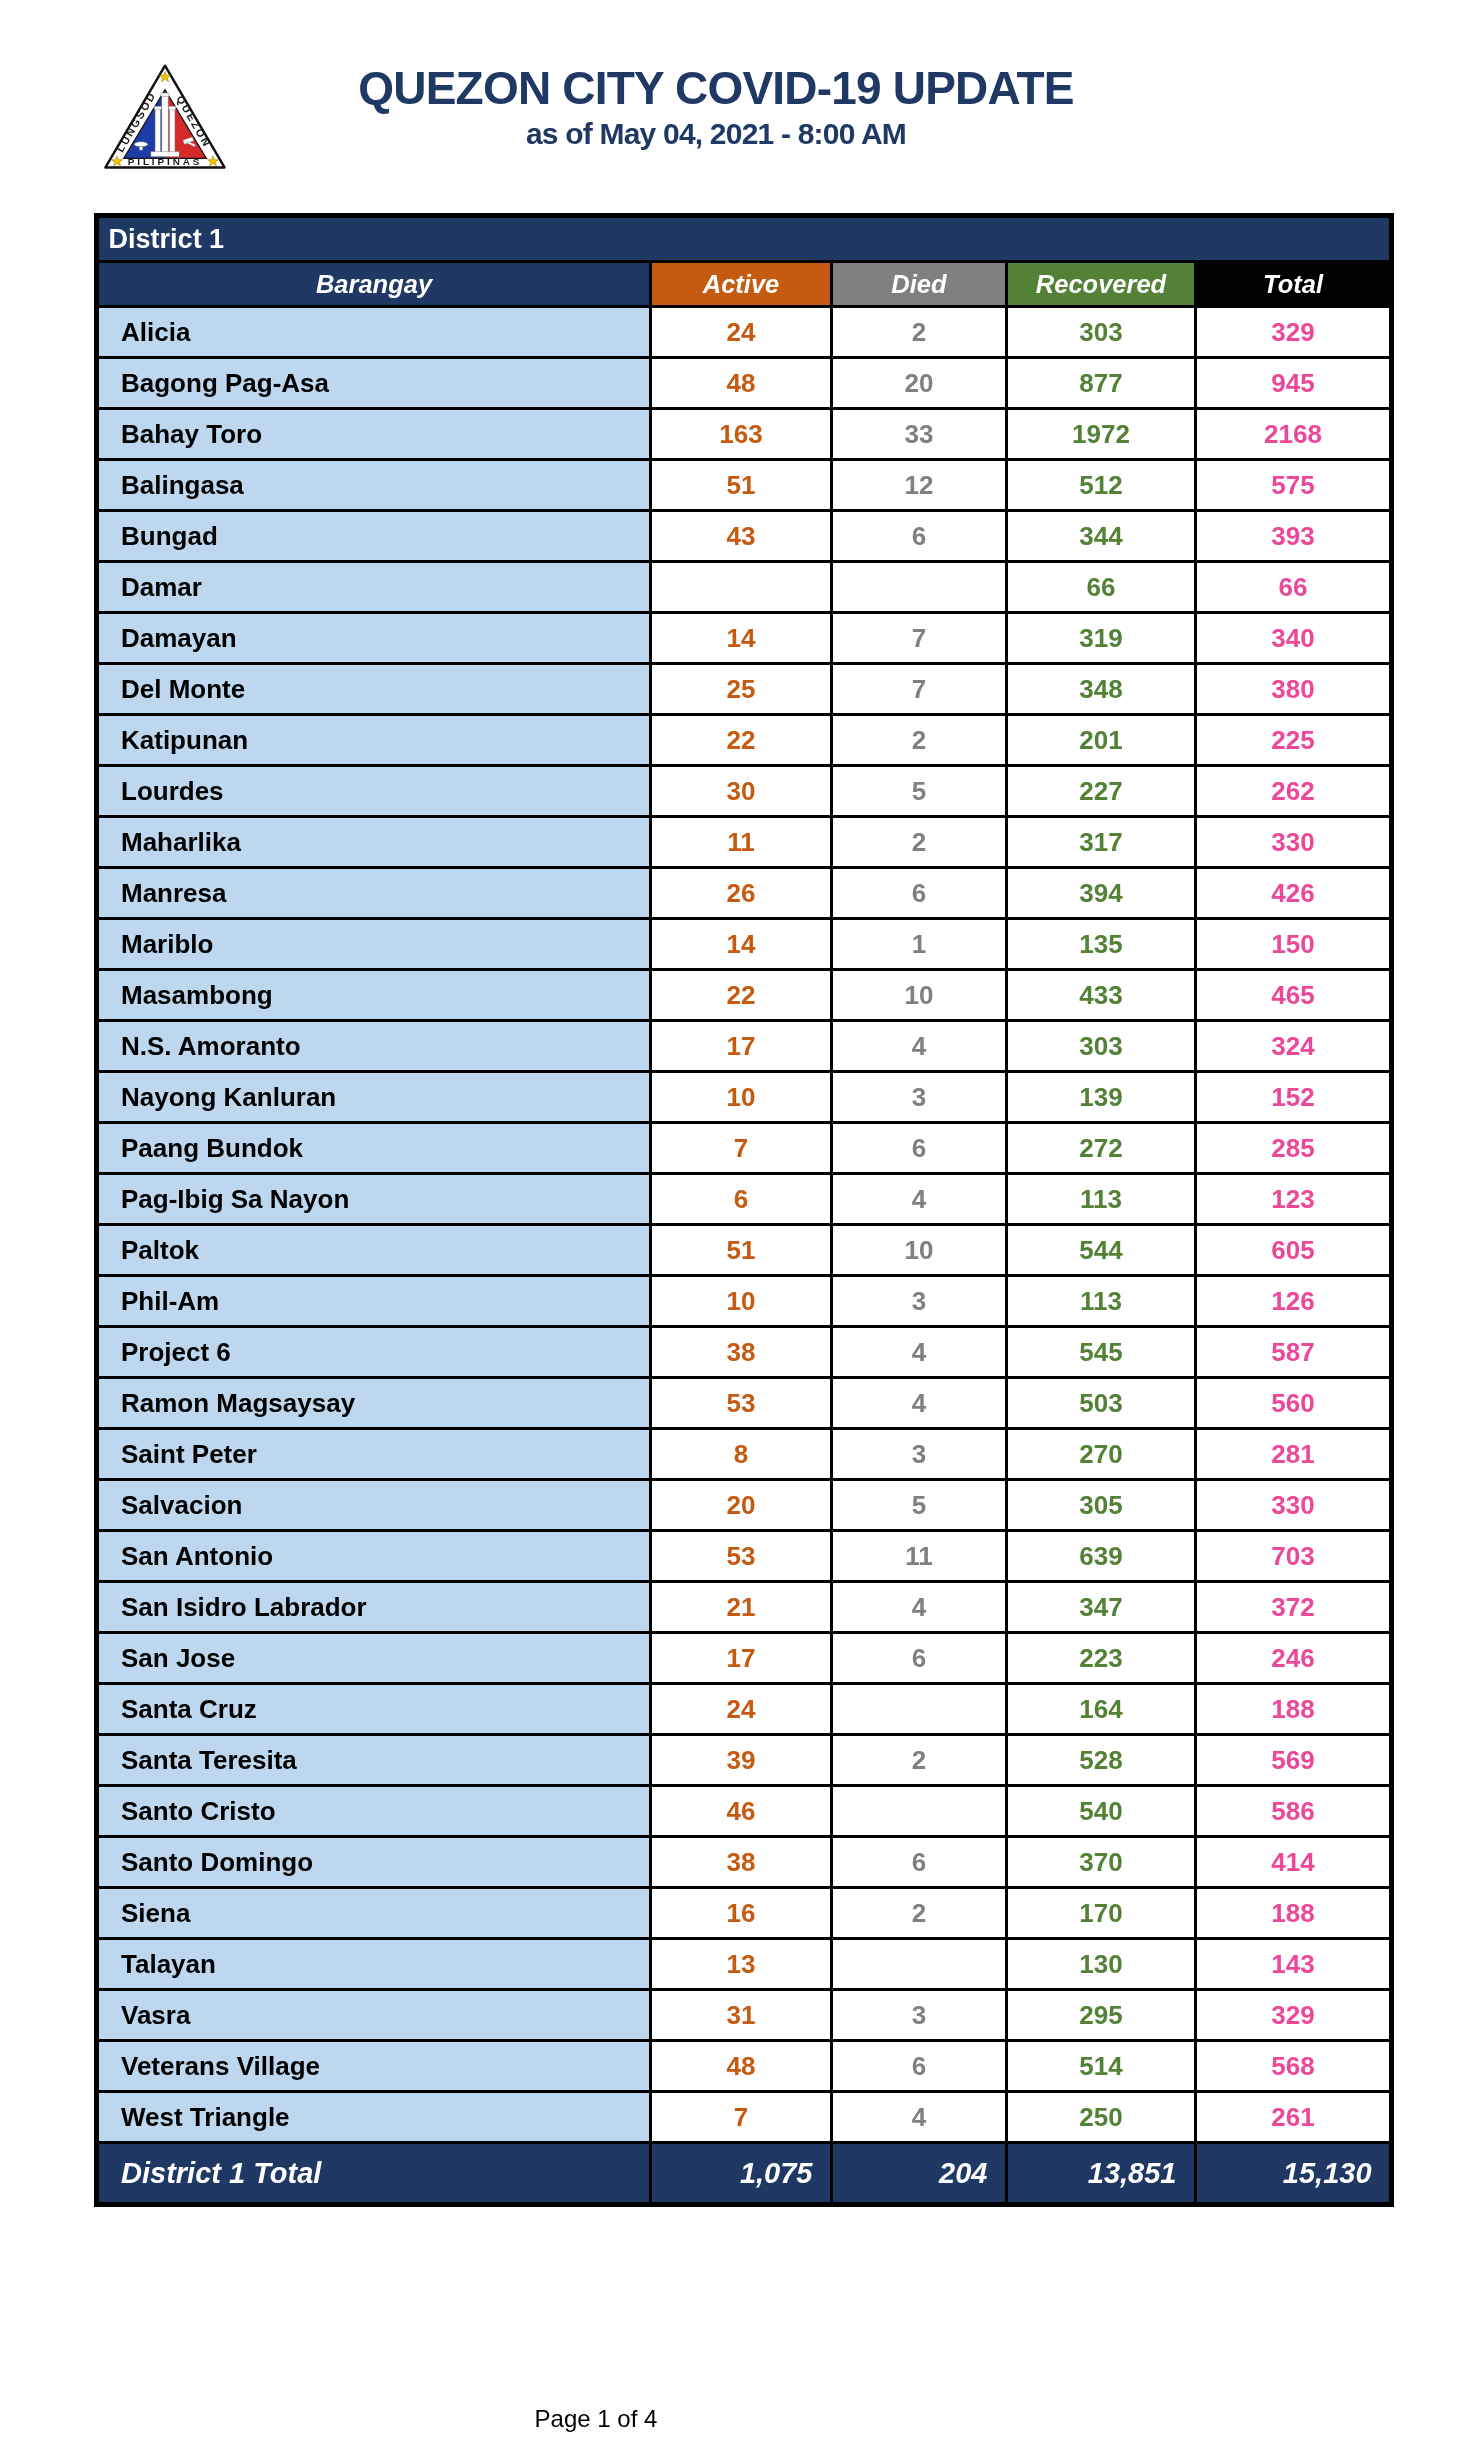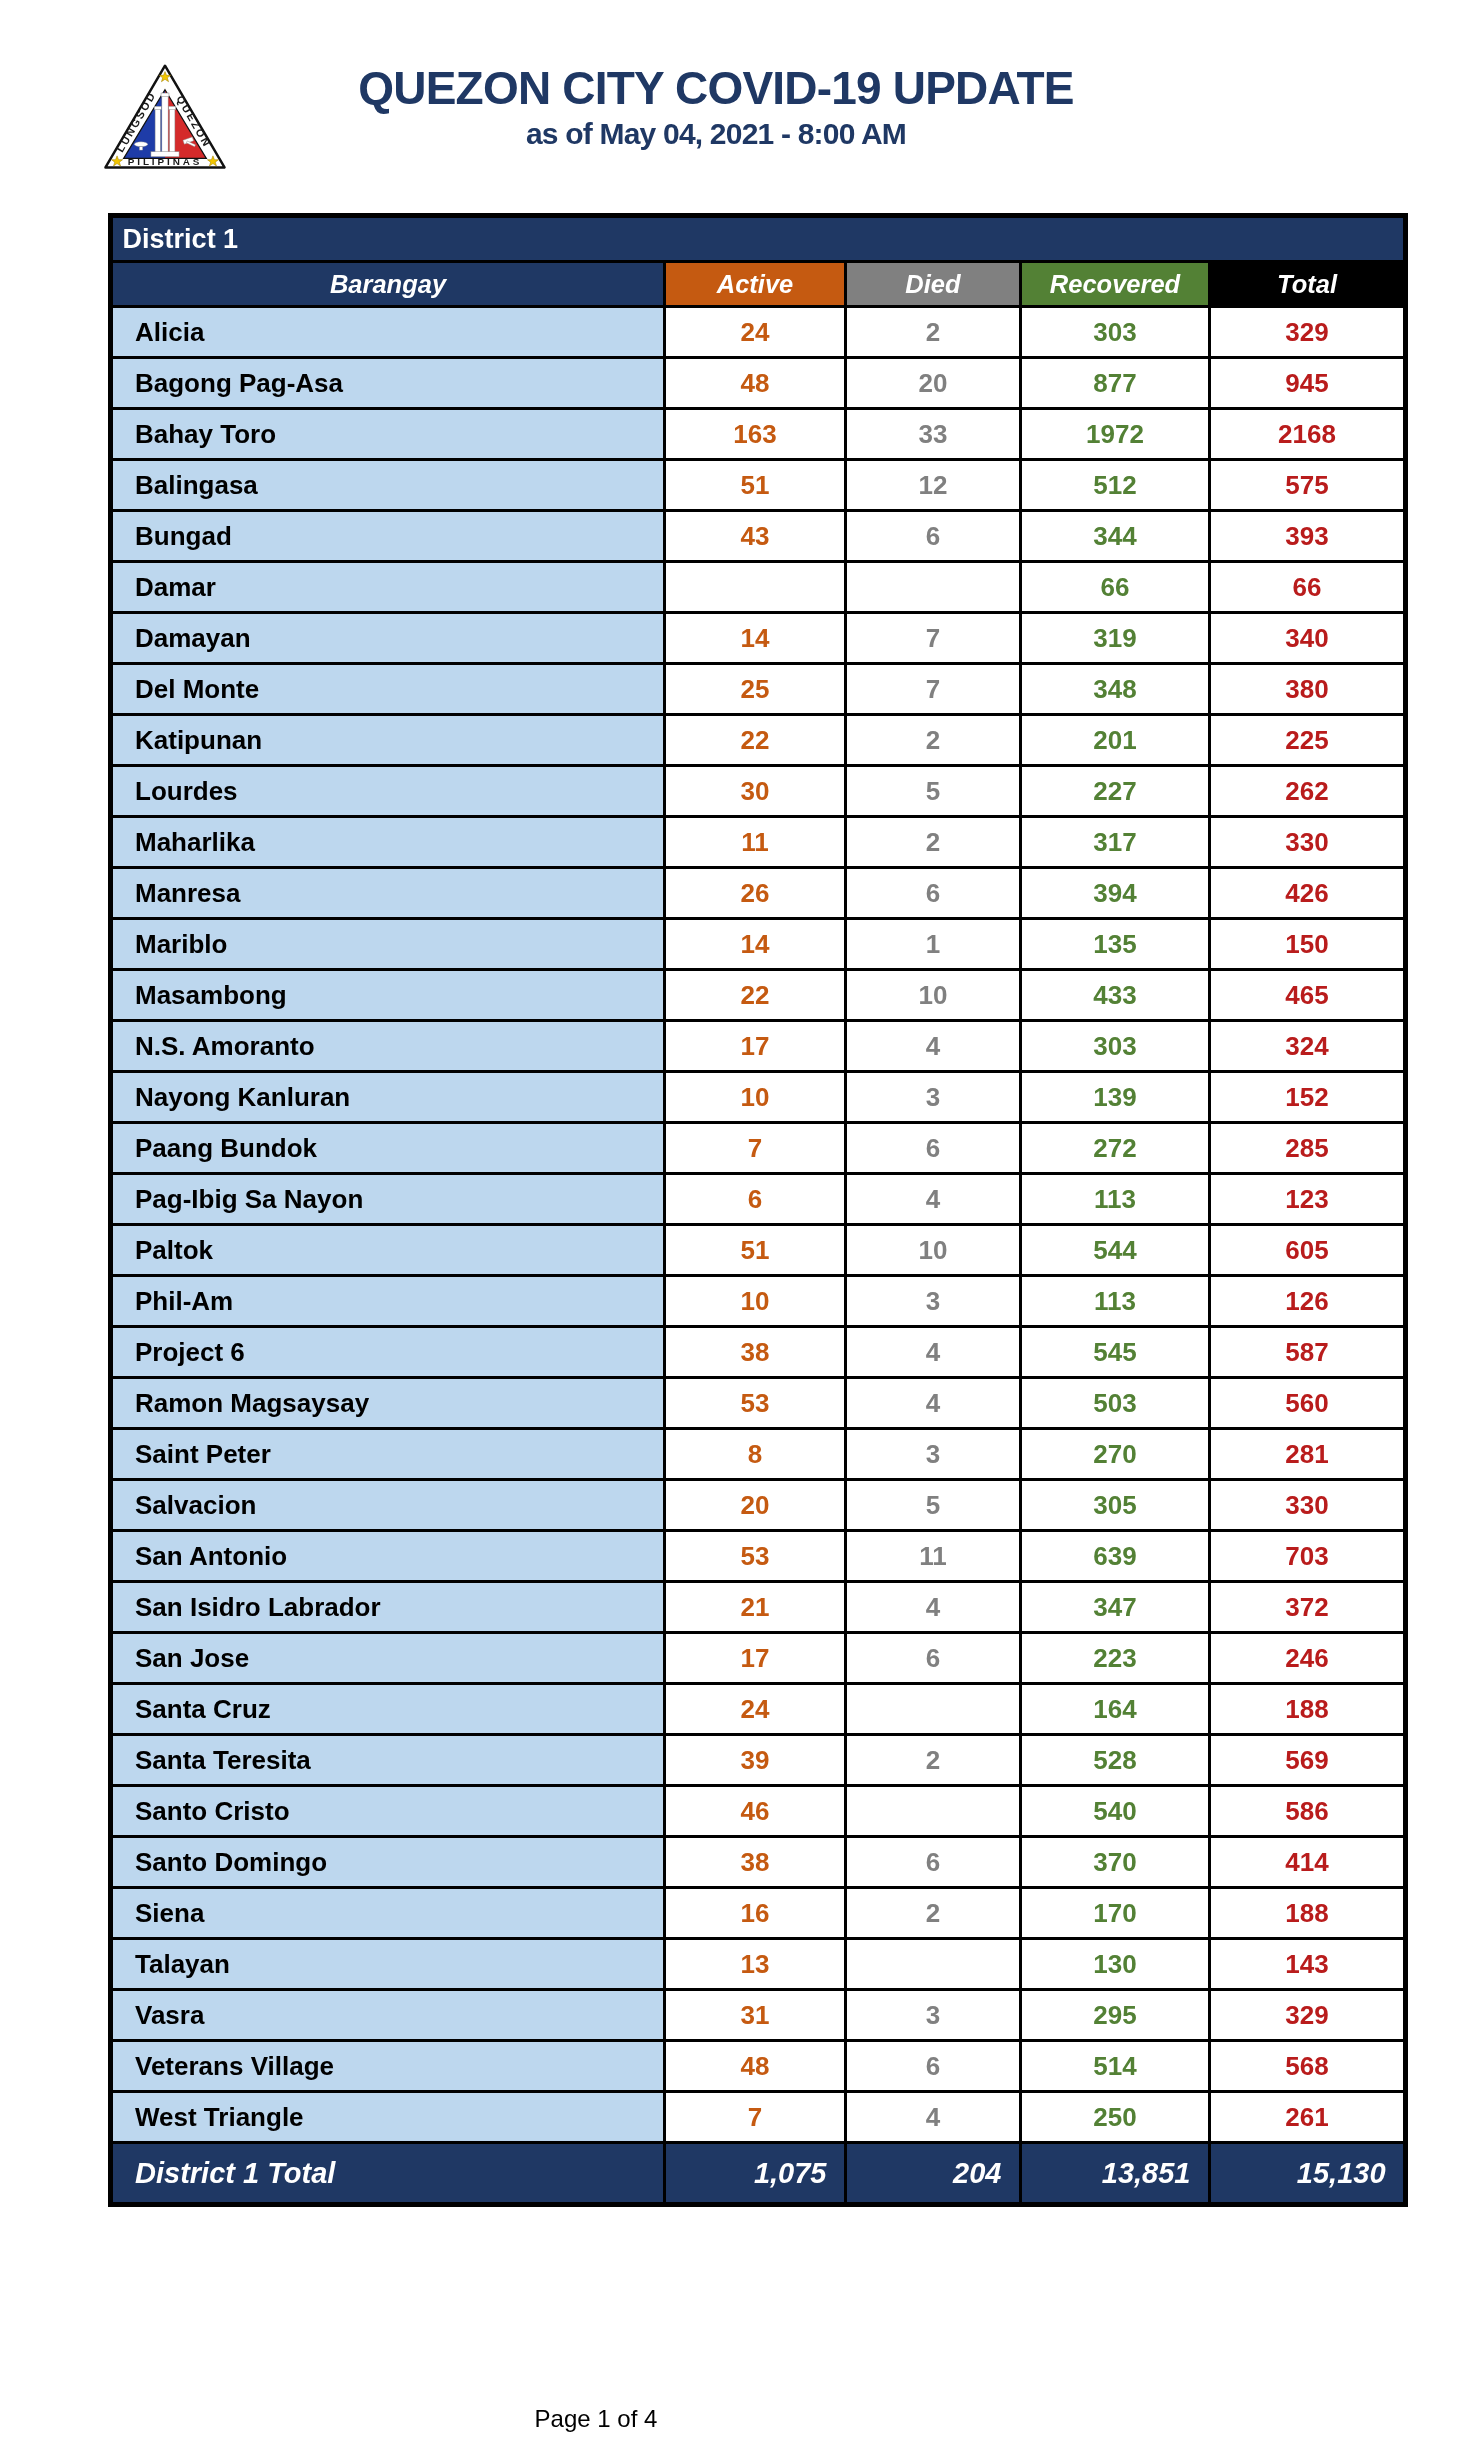--- a/index.html
+++ b/index.html
@@ -42,21 +42,21 @@
     margin-top: 6px;
     font-size: 30px;
     font-weight: bold;
     color: #1F3864;
     letter-spacing: -0.8px;
   }
 
   
   table.covid-table {
     position: absolute;
-    left: 108px;
+    left: 94px;
     top: 213px;
     width: 1296px;
     border-collapse: collapse;
     table-layout: fixed;
     border: 5.6px solid #000;
   }
   .covid-table td, .covid-table th {
     border: 3.2px solid #000;
     overflow: hidden;
     white-space: nowrap;
@@ -94,21 +94,21 @@
   }
   tbody.data-body td.c-name {
     background: #BDD7EE;
     color: #000;
     text-align: left;
     padding-left: 22px;
   }
   tbody.data-body td.c-active    { color: #C55A11; }
   tbody.data-body td.c-died      { color: #808080; }
   tbody.data-body td.c-recovered { color: #538135; }
-  tbody.data-body td.c-total     { color: #b91c1c; }
+  tbody.data-body td.c-total     { color: #ec4899; }
 
   tr.total-row td {
     background: #1F3864;
     color: #fff;
     height: 56px;
     font-size: 29px;
     font-weight: bold;
     font-style: italic;
     text-align: right;
     padding-right: 17.5px;

